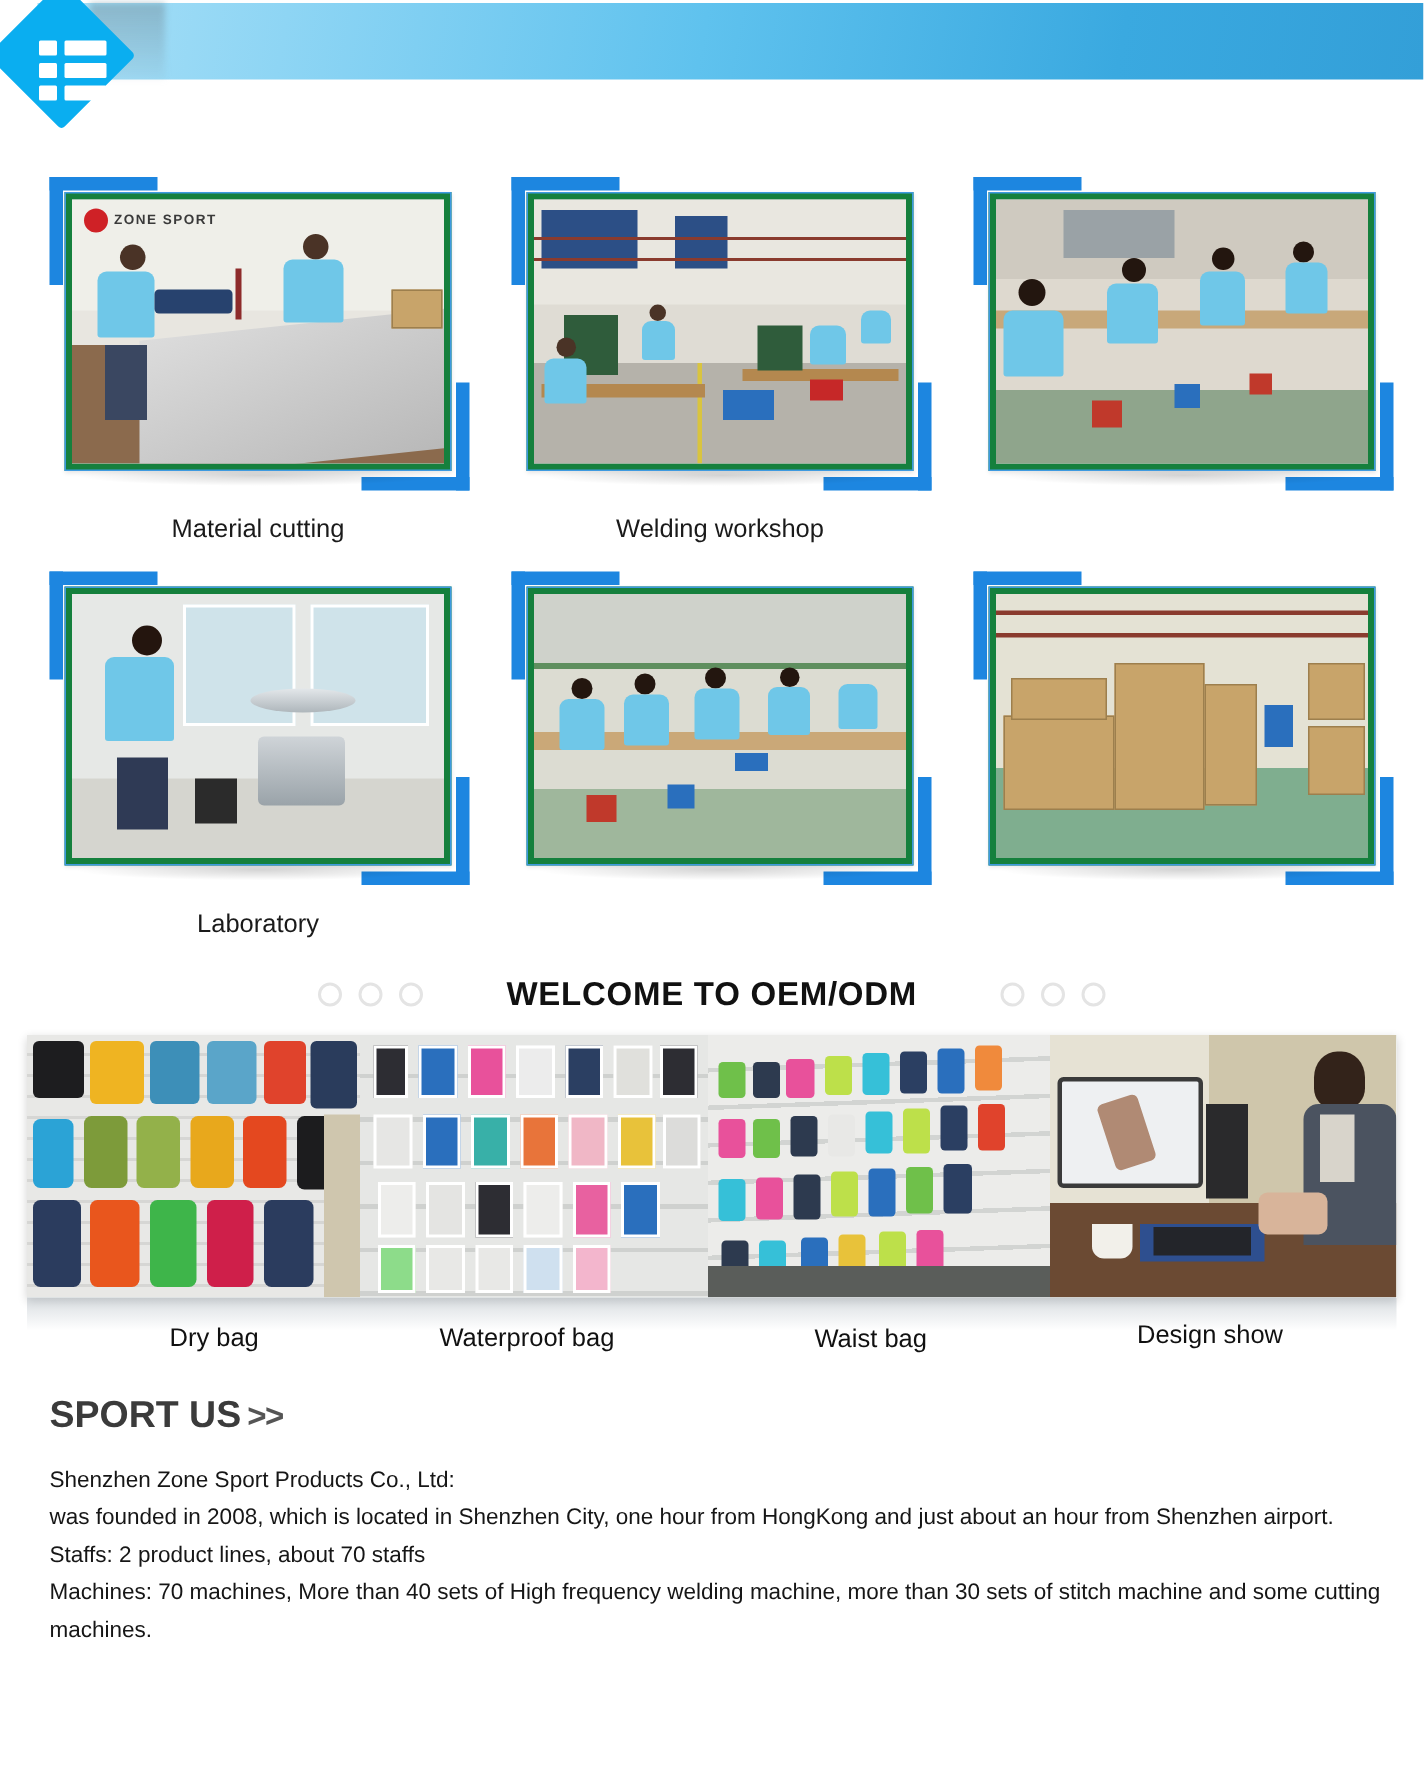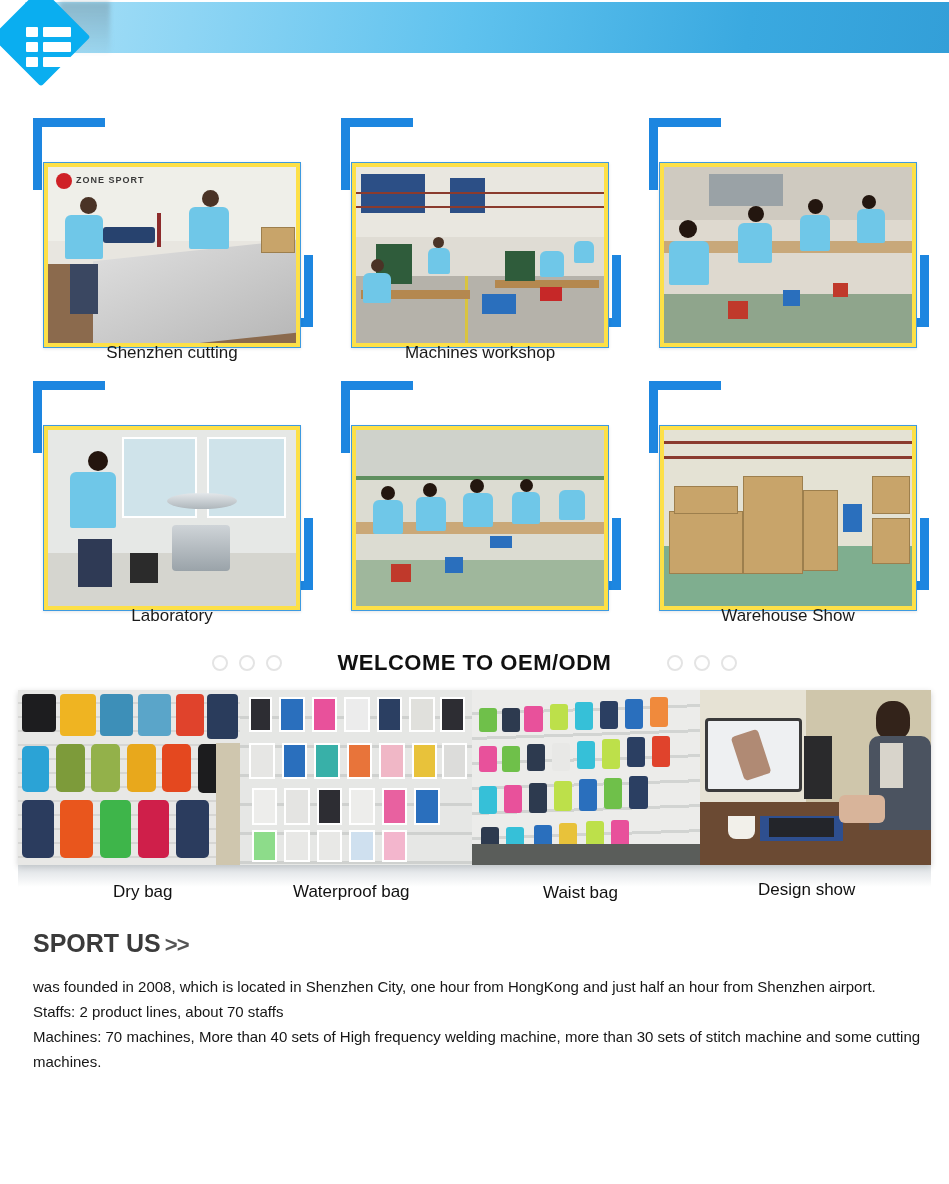--- a/index.html
+++ b/index.html
@@ -106,26 +106,25 @@
   .bracket-br {
     right: 6px; bottom: 42px;
     width: 72px; height: 72px;
     border-right: 9px solid #1d86e0;
     border-bottom: 9px solid #1d86e0;
   }
   .photo-frame {
     position: absolute;
     left: 18px; top: 14px;
     width: 258px; height: 186px;
-    background: #fde047;
+    background: #15803d;
     border: 1px solid #3e9ae0;
     padding: 4px;
     z-index: 3;
     box-shadow: 0 1px 3px rgba(0,0,0,0.10);
-    margin-top: 34px;
   }
   .photo {
     width: 100%; height: 100%;
     position: relative;
     overflow: hidden;
     background: #c9d2d6;
   }
   .caption {
     position: absolute;
     left: 0; right: 0;
@@ -302,21 +301,21 @@
             <div class="person-head" style="left:62%;top:13%;width:17px;height:17px;"></div>
             <div class="person-shirt" style="left:57%;top:23%;width:40px;height:42px;"></div>
 
             <div style="position:absolute;left:22%;top:34%;width:52px;height:16px;background:#27426e;border-radius:3px;"></div>
 
             <div style="position:absolute;left:44%;top:26%;width:4px;height:34px;background:#8d2b2b;"></div>
             <div class="box" style="left:86%;top:34%;width:34px;height:26px;"></div>
           </div>
         </div>
       </div>
-      <div class="caption">Shenzhen cutting</div>
+      <div class="caption">Material cutting</div>
     </div>
 
     <div class="card">
       <div class="bracket bracket-tl"></div>
       <div class="bracket bracket-br"></div>
       <div class="caption-shadow"></div>
       <div class="photo-frame">
         <div class="photo">
           <div class="scene">
             <div style="position:absolute;inset:0;background:#dfdcd4;"></div>
@@ -337,21 +336,21 @@
             <div class="person-shirt" style="left:3%;top:60%;width:28px;height:30px;"></div>
             <div class="person-head" style="left:31%;top:40%;width:11px;height:11px;"></div>
             <div class="person-shirt" style="left:29%;top:46%;width:22px;height:26px;"></div>
             <div class="person-shirt" style="left:74%;top:48%;width:24px;height:26px;"></div>
             <div class="person-shirt" style="left:88%;top:42%;width:20px;height:22px;"></div>
             <div style="position:absolute;left:51%;top:72%;width:34px;height:20px;background:#2a6fbd;"></div>
             <div style="position:absolute;left:74%;top:68%;width:22px;height:14px;background:#c62828;"></div>
           </div>
         </div>
       </div>
-      <div class="caption">Machines workshop</div>
+      <div class="caption">Welding workshop</div>
     </div>
 
     <div class="card">
       <div class="bracket bracket-tl"></div>
       <div class="bracket bracket-br"></div>
       <div class="caption-shadow"></div>
       <div class="photo-frame">
         <div class="photo">
           <div class="scene">
             <div style="position:absolute;inset:0;background:#ded9cf;"></div>
@@ -454,21 +453,20 @@
             <div class="box" style="left:4%;top:32%;width:26%;height:16%;"></div>
             <div class="box" style="left:32%;top:26%;width:24%;height:56%;"></div>
             <div class="box" style="left:56%;top:34%;width:14%;height:46%;"></div>
 
             <div class="box" style="left:84%;top:26%;width:15%;height:22%;"></div>
             <div class="box" style="left:84%;top:50%;width:15%;height:26%;"></div>
             <div style="position:absolute;left:72%;top:42%;width:8%;height:16%;background:#2a6fbd;"></div>
           </div>
         </div>
       </div>
-      <div class="caption">Warehouse Show</div>
     </div>
 
   </div>
 </div>
 
 <div class="welcome">
   <div class="dots">
     <div class="dot"></div>
     <div class="dot"></div>
     <div class="dot"></div>
@@ -601,17 +599,18 @@
     <div class="pano-cap" style="left:525px;top:15px;">Waist bag</div>
     <div class="pano-cap" style="left:740px;top:12px;">Design show</div>
   </div>
 </div>
 
 <div class="about">
   <div class="about-title">
     <span>SPORT US</span><span class="chev">&gt;&gt;</span>
   </div>
   <div class="about-body">
-    <div class="about-line">was founded in 2008, which is located in Shenzhen City, one hour from HongKong and just half an hour from Shenzhen airport.</div>
+    <div class="about-line">Shenzhen Zone Sport Products Co., Ltd:</div>
+    <div class="about-line">was founded in 2008, which is located in Shenzhen City, one hour from HongKong and just about an hour from Shenzhen airport.</div>
     <div class="about-line">Staffs: 2 product lines, about 70 staffs</div>
     <div class="about-line">Machines: 70 machines, More than 40 sets of High frequency welding machine, more than 30 sets of stitch machine and some cutting machines.</div>
   </div>
 </div>
 
 </body></html>

